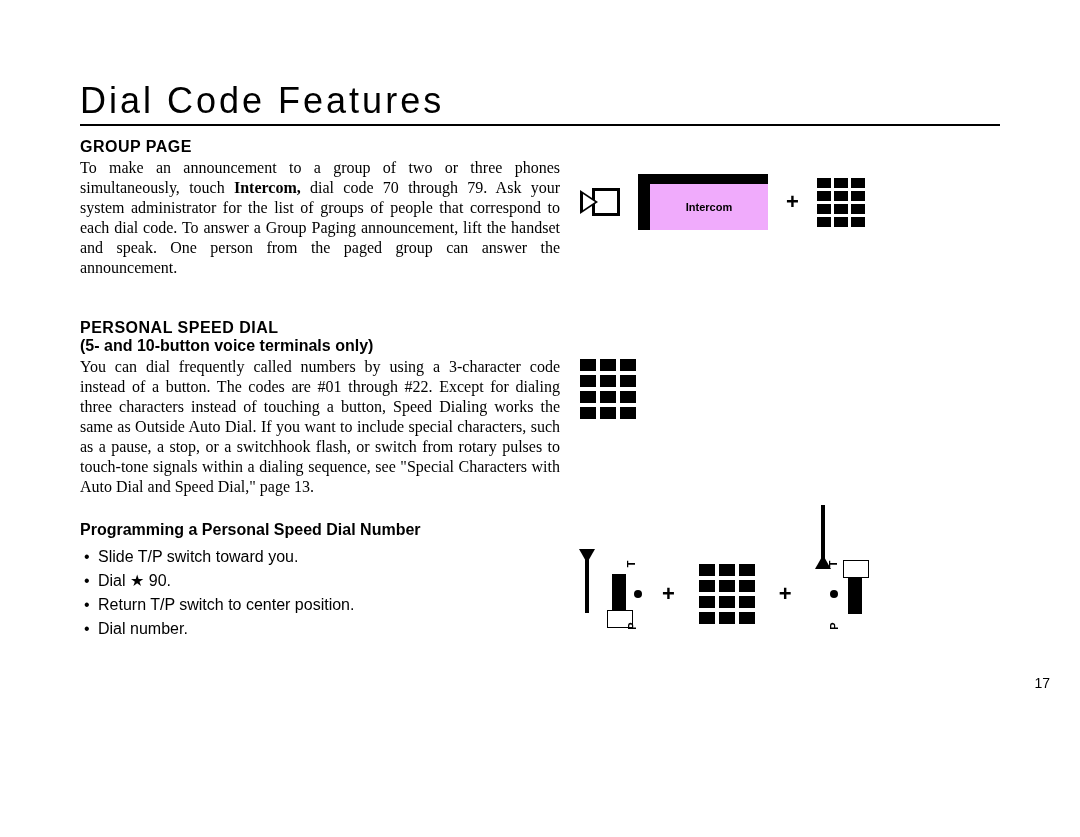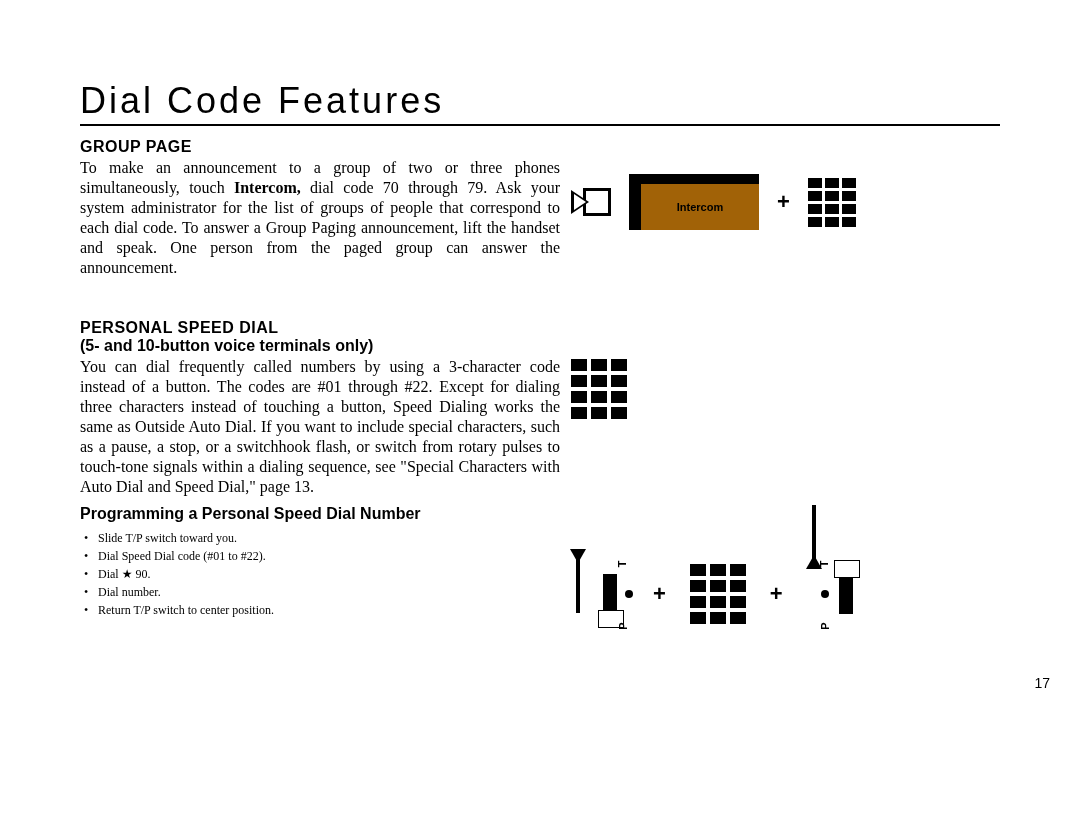--- a/index.html
+++ b/index.html
@@ -25,21 +25,21 @@
   .title {
     font-size: 36px;
     letter-spacing: 3px;
     font-weight: 400;
     border-bottom: 2px solid #000;
     padding-bottom: 2px;
     margin-bottom: 8px;
   }
   .columns {
     display: flex;
-    gap: 11px;
+    gap: 20px;
   }
   .col-text { width: 480px; }
   .col-figs {
     flex: 1;
     position: relative;
   }
   .sec-heading {
     font-weight: bold;
     font-size: 16px;
     margin-top: 4px;
@@ -53,32 +53,31 @@
     font-size: 16px;
     line-height: 1.25;
     margin-top: 2px;
     text-align: justify;
     font-family: Liberation Serif, serif;
   }
   .section2 { margin-top: 41px; }
   .prog-heading {
     font-weight: bold;
     font-size: 16px;
-    margin-top: 8px;
+    margin-top: 24px;
   }
   ul.steps {
     list-style: none;
     padding-left: 18px;
     margin: 6px 0 0 0;
   }
   ul.steps li {
-    font-size: 12px;
+    font-size: 16px;
     line-height: 1.5;
     position: relative;
-    font-family: Liberation Serif, serif;
   }
   ul.steps li::before {
     content: "•";
     position: absolute;
     left: -14px;
   }
   .pagenum {
     position: absolute;
     right: 30px;
     bottom: 146px;
@@ -116,21 +115,21 @@
   }
   .phone-btn {
     position: relative;
     width: 130px; height: 56px;
     background: #000;
   }
   .phone-btn .inner {
     position: absolute;
     left: 12px; top: 10px;
     right: 0; bottom: 0;
-    background: #a16207;
+    background: #f0abfc;
     display: flex;
     align-items: center;
     justify-content: center;
   }
   .phone-btn .label {
     font-size: 11px;
     font-weight: bold;
   }
   .plus {
     font-size: 22px;
@@ -264,24 +263,23 @@
 
         <div class="section2">
           <div class="sec-heading">PERSONAL SPEED DIAL</div>
           <div class="sec-sub">(5- and 10-button voice terminals only)</div>
           <div class="para">You can dial frequently called numbers by using a 3-character code instead of a button. The codes are #01 through #22. Except for dialing three characters instead of touching a button, Speed Dialing works the same as Outside Auto Dial. If you want to include special characters, such as a pause, a stop, or a switchhook flash, or switch from rotary pulses to touch-tone signals within a dialing sequence, see "Special Characters with Auto Dial and Speed Dial," page 13.</div>
         </div>
 
         <div class="prog-heading">Programming a Personal Speed Dial Number</div>
         <ul class="steps">
           <li>Slide T/P switch toward you.</li>
-          <li>Dial Speed Dial code (#01 to #22).</li>
           <li>Dial  ★ 90.</li>
+          <li>Return T/P switch to center position.</li>
           <li>Dial number.</li>
-          <li>Return T/P switch to center position.</li>
         </ul>
       </div>
 
       <div class="col-figs">
 
         <div class="fig1">
           <div style="display:flex;align-items:center;gap:4px;">
             <div class="triangle"></div>
             <div class="square-outline"></div>
           </div>

